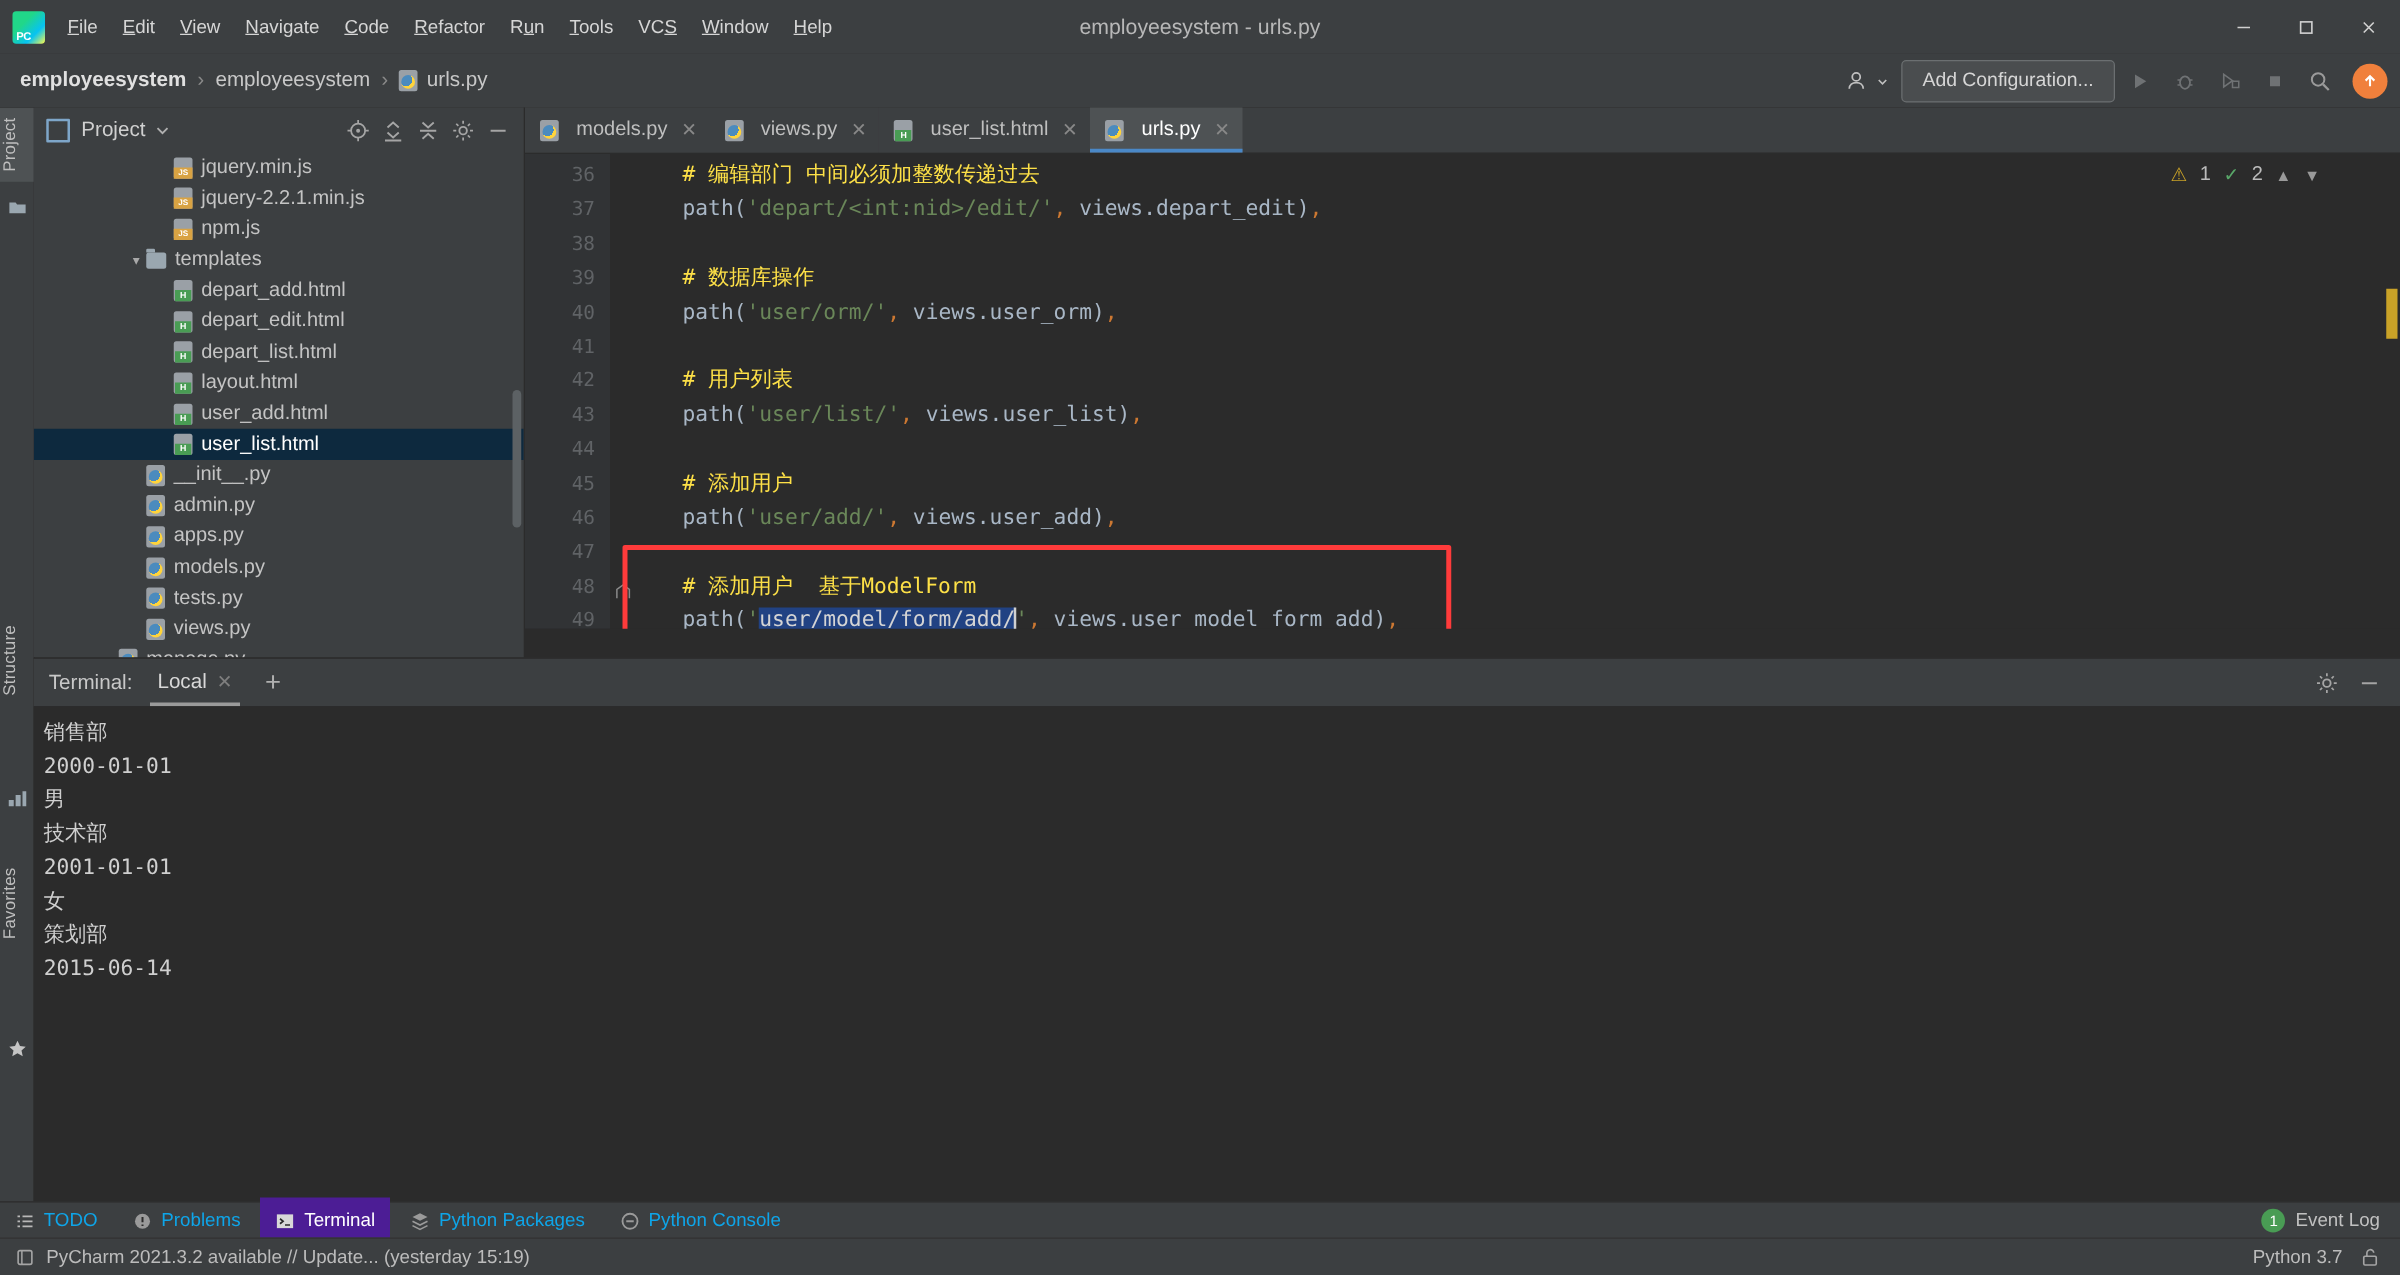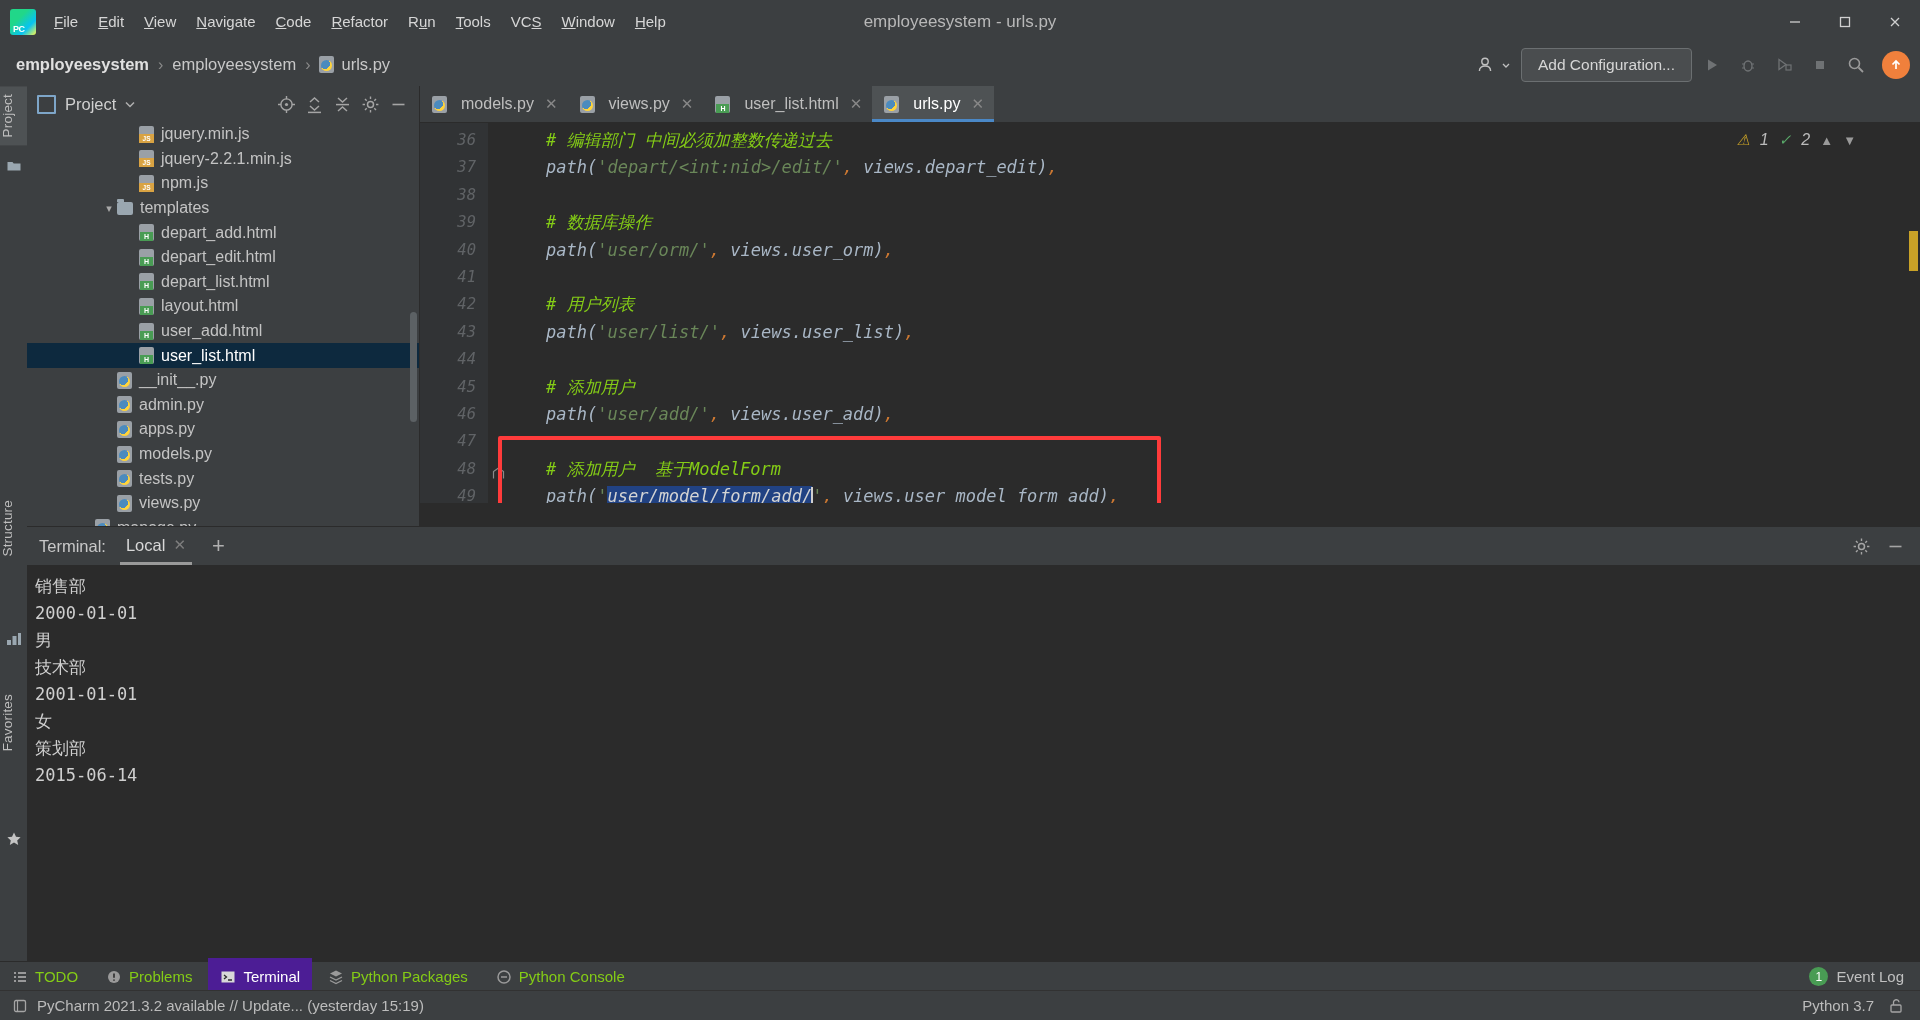--- a/index.html
+++ b/index.html
@@ -164,35 +164,35 @@
   .etab {
     display: flex; align-items: center; padding: 0 10px 0 12px; gap: 7px;
     font-size: 16px; color: #bfbfbf; position: relative; background: #3c3f41;
   }
   .etab.active { background: #4e5254; color: #ffffff; }
   .etab.active::after {
     content: ""; position: absolute; left: 0; right: 0; bottom: 0; height: 3px; background: #4a88c7;
   }
   .etab .x { color: #888; font-size: 15px; margin-left: 4px; }
 
-  .code-wrap { position: relative; height: 380px; background: #2b2b2b; overflow: hidden; font-style: italic; }
+  .code-wrap { position: relative; height: 380px; background: #2b2b2b; overflow: hidden; }
   .gutter {
     position: absolute; left: 0; top: 0; bottom: 0; width: 68px;
     background: #313335; text-align: right; padding-top: 4px;
   }
   .gutter-line {
     height: 27.4px; line-height: 27.4px; font-family: "DejaVu Sans Mono", monospace;
     font-size: 15.5px; color: #606366; padding-right: 12px;
   }
   .code-lines { position: absolute; left: 68px; top: 0; right: 0; bottom: 0; padding-top: 4px; }
   .cline {
     height: 27.4px; line-height: 27.4px; font-family: "DejaVu Sans Mono", monospace;
     font-size: 17px; white-space: pre; padding-left: 58px; color: #a9b7c6;
   }
-  .cmt { color: #84cc16; }
+  .cmt { color: #fde047; }
   .str { color: #6a8759; }
   .strq { color: #6a8759; }
   .punc { color: #cc7832; }
   .plain { color: #a9b7c6; }
   .sel { background: #214283; color: #d4d4d4; }
   .caret {
     display: inline-block; width: 2px; height: 19px; background: #d0d0d0;
     vertical-align: -4px; margin: 0 -1px;
   }
   .fold-marker {
@@ -239,21 +239,21 @@
     line-height: 27px; white-space: pre;
   }
 
   
   .bottom-bar {
     position: absolute; left: 0; right: 0; bottom: 29px; height: 29px;
     background: #3c3f41; display: flex; align-items: center;
     border-top: 1px solid #2b2b2b;
   }
   .bw-item {
-    display: flex; align-items: center; gap: 7px; font-size: 15px; color: #84cc16;
+    display: flex; align-items: center; gap: 7px; font-size: 15px; color: #0ea5e9;
     padding: 4px 12px; margin-right: 4px; height: 29px;
   }
   .bw-item.active { background: #4c1d95; color: #fff; }
   .bw-right { margin-left: auto; display: flex; align-items: center; gap: 8px; padding-right: 16px; }
   .green-badge {
     width: 19px; height: 19px; border-radius: 50%; background: #499c54; color: #fff;
     font-size: 12px; display: flex; align-items: center; justify-content: center;
   }
 
   

